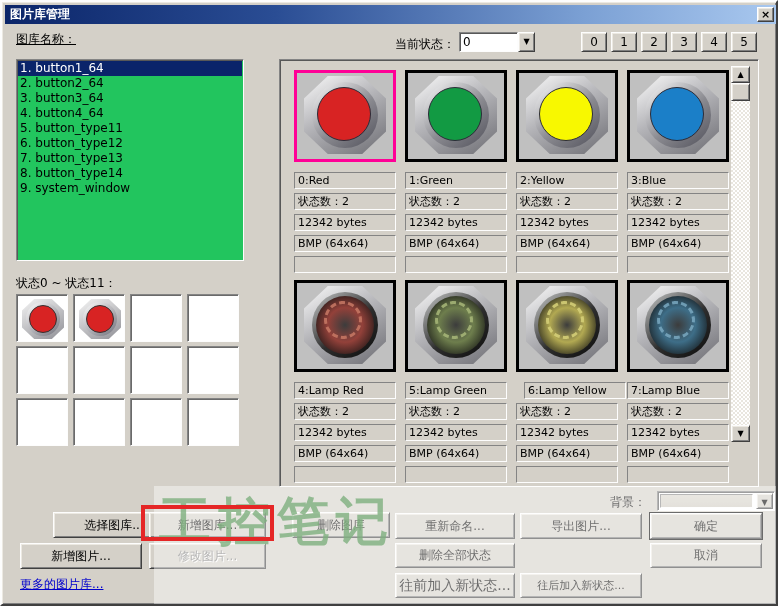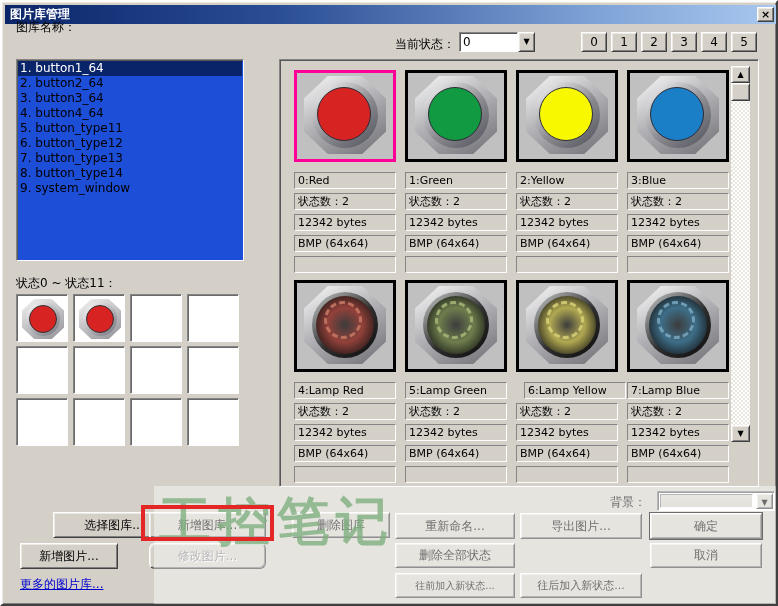--- a/index.html
+++ b/index.html
@@ -8,27 +8,27 @@
     border:2px solid;border-color:#fdfdfd #404040 #404040 #fdfdfd;box-shadow:inset 1px 1px 0 #ece9e2, inset -1px -1px 0 #808080;}
   
   .titlebar{position:absolute;left:3px;top:3px;width:772px;height:19px;
     background:linear-gradient(to right,#0b2569,#2a4d94 35%,#7ba0d4 75%,#a9c8ef);
     display:flex;align-items:center;color:#fff;font-size:12px;font-weight:bold;padding-left:5px;}
   .closebtn{position:absolute;right:3px;top:2px;width:17px;height:15px;background:#d4d0c8;
     border:1px solid;border-color:#fff #404040 #404040 #fff;box-shadow:inset -1px -1px 0 #808080,inset 1px 1px 0 #ece9e2;
     font-size:11px;font-weight:bold;color:#000;text-align:center;line-height:13px;cursor:default;}
   .lbl{position:absolute;font-size:12px;color:#000;white-space:nowrap;}
   
-  .sunken{background:#1d4ed8;border:1px solid;border-color:#848484 #fdfdfd #fdfdfd #848484;
+  .sunken{background:#22c55e;border:1px solid;border-color:#848484 #fdfdfd #fdfdfd #848484;
     box-shadow:inset 1px 1px 0 #585858;}
   
   .btn{position:absolute;background:#d4d0c8;border:1px solid;border-color:#fdfdfd #404040 #404040 #fdfdfd;
     box-shadow:inset 1px 1px 0 #ece9e2, inset -1px -1px 0 #808080;
     font-size:12px;color:#000;text-align:center;cursor:default;display:flex;align-items:center;justify-content:center;white-space:nowrap;}
-  .btn.disabled{color:#848484;text-shadow:1px 1px 0 #fff;border-radius:6px;}
+  .btn.disabled{color:#848484;text-shadow:1px 1px 0 #fff;}
   .btn.default{outline:1px solid #000;}
   
   #listbox{position:absolute;left:14px;top:57px;width:228px;height:202px;padding:1px;overflow:hidden;}
   .list-item{font-size:12px;height:15px;line-height:15px;padding-left:2px;color:#000;white-space:nowrap;}
   .list-item.selected{background:#0a246a;color:#fff;}
   
   .combo{position:absolute;display:flex;}
   .combo .cfield{flex:1;background:#fff;border:1px solid;border-color:#848484 #fdfdfd #fdfdfd #848484;
     box-shadow:inset 1px 1px 0 #585858;font-size:12px;padding:2px 3px 0 3px;}
   .combo .carrow{width:17px;background:#d4d0c8;border:1px solid;border-color:#fdfdfd #404040 #404040 #fdfdfd;
@@ -84,21 +84,21 @@
 </head>
 <body>
 
 <div id="dialog">
 
   <div class="titlebar">
     <span>图片库管理</span>
     <div class="closebtn">×</div>
   </div>
 
-  <div class="lbl" style="left:14px;top:17px;">图库名称：</div>
+  <div class="lbl" style="left:14px;top:29px;text-decoration:underline;">图库名称：</div>
 
   <div id="listbox" class="sunken">
       <div class="list-item selected">1. button1_64</div>
       <div class="list-item">2. button2_64</div>
       <div class="list-item">3. button3_64</div>
       <div class="list-item">4. button4_64</div>
       <div class="list-item">5. button_type11</div>
       <div class="list-item">6. button_type12</div>
       <div class="list-item">7. button_type13</div>
       <div class="list-item">8. button_type14</div>
@@ -257,30 +257,30 @@
       <div class="gtext" style="left: 347px; top: 322px;">7:Lamp Blue</div>
       <div class="gtext" style="left: 347px; top: 343px;">状态数：2</div>
       <div class="gtext" style="left: 347px; top: 364px;">12342 bytes</div>
       <div class="gtext" style="left: 347px; top: 385px;">BMP (64x64)</div>
       <div class="gtext" style="left: 347px; top: 406px;"></div>
     </div>
 
   <div class="btn" style="left:18px;top:510px;width:122px;height:26px;margin-left:33px;">选择图库...</div>
   <div class="btn" style="left:147px;top:510px;width:117px;height:26px;">新增图库...</div>
   <div class="btn" style="left:290px;top:510px;width:98px;height:26px;">删除图库</div>
-  <div class="btn" style="left:18px;top:541px;width:98px;height:26px;">新增图片...</div>
+  <div class="btn" style="left:18px;top:541px;width:122px;height:26px;">新增图片...</div>
   <div class="btn disabled" style="left:147px;top:541px;width:117px;height:26px;">修改图片...</div>
   <div id="more-link">更多的图片库...</div>
 
   <div class="btn" style="left:393px;top:511px;width:120px;height:26px;">重新命名...</div>
   <div class="btn" style="left:518px;top:511px;width:122px;height:26px;">导出图片...</div>
   <div class="btn default" style="left:648px;top:511px;width:112px;height:26px;">确定</div>
   <div class="btn" style="left:393px;top:541px;width:120px;height:25px;">删除全部状态</div>
   <div class="btn" style="left:648px;top:541px;width:112px;height:25px;">取消</div>
-  <div class="btn" style="left:393px;top:571px;width:120px;height:25px;font-size:10px;">往前加入新状态...</div>
+  <div class="btn" style="left:393px;top:571px;width:120px;height:25px;font-size:14px;">往前加入新状态...</div>
   <div class="btn" style="left:518px;top:571px;width:122px;height:25px;font-size:11px;">往后加入新状态...</div>
 
   <div class="lbl" style="left:608px;top:492px;">背景：</div>
   <div class="combo sunken" id="bg-combo" style="position:absolute;background:#fff;">
     <div class="colorwell"></div>
     <div class="carrow" style="margin:1px;">▼</div>
   </div>
 
   <div id="wm-band"></div>
   <div class="wm-title">工控笔记</div>

